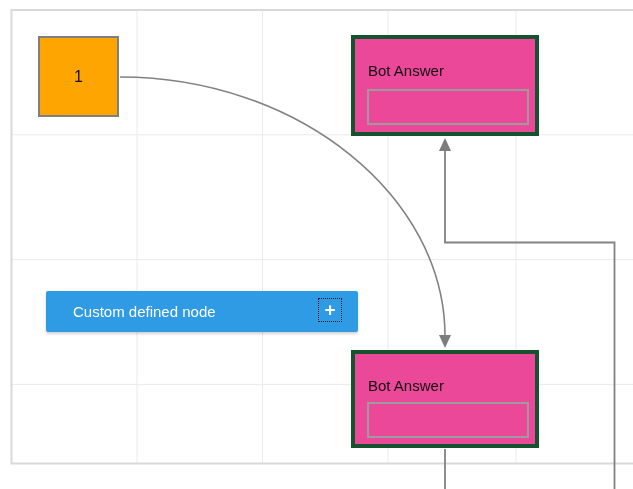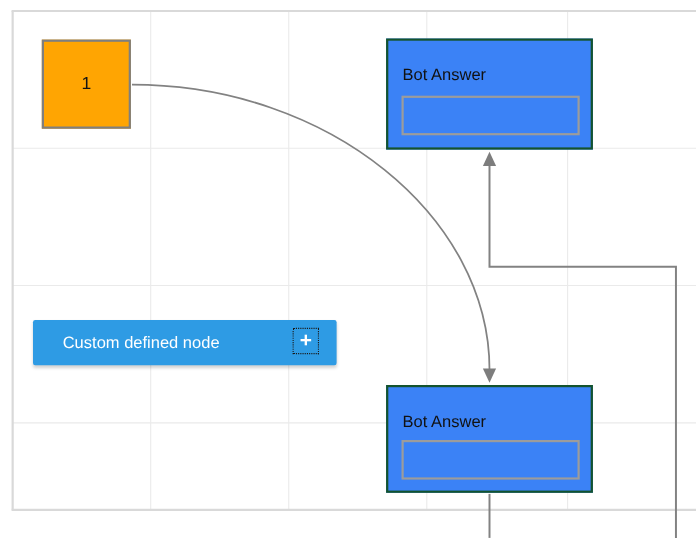--- a/index.html
+++ b/index.html
@@ -35,22 +35,22 @@
     display: flex;
     align-items: center;
     justify-content: center;
     font-size: 16px;
     color: #141414;
   }
 
   
   .node-bot {
     width: 188px; height: 101px;
-    background: #3b82f6;
-    border: 2px solid #14532d;
+    background: #ec4899;
+    border: 4px solid #14532d;
   }
   .node-bot-top    { left: 351px; top: 35px; }
   .node-bot-bottom { left: 351px; top: 350px; height: 98px; }
 
   .bot-title {
     position: absolute;
     left: 13px; top: 23px;
     font-size: 15px;
     color: #111111;
     white-space: nowrap;
@@ -59,22 +59,22 @@
     position: absolute;
     left: 12px; top: 50px;
     width: 162px; height: 36px;
     border: 2px solid #9c9c9c;
     background: transparent;
   }
   .node-bot-bottom .bot-input { top: 48px; }
 
   
   .node-custom {
-    left: 30px; top: 291px;
-    width: 276px; height: 41px;
+    left: 46px; top: 291px;
+    width: 312px; height: 41px;
     background: #2e9be4;
     border-radius: 2px;
     box-shadow: 0 2px 3px rgba(0,0,0,0.18);
     display: flex;
     align-items: center;
   }
   .custom-label {
     margin-left: 27px;
     font-size: 15px;
     color: #ffffff;

